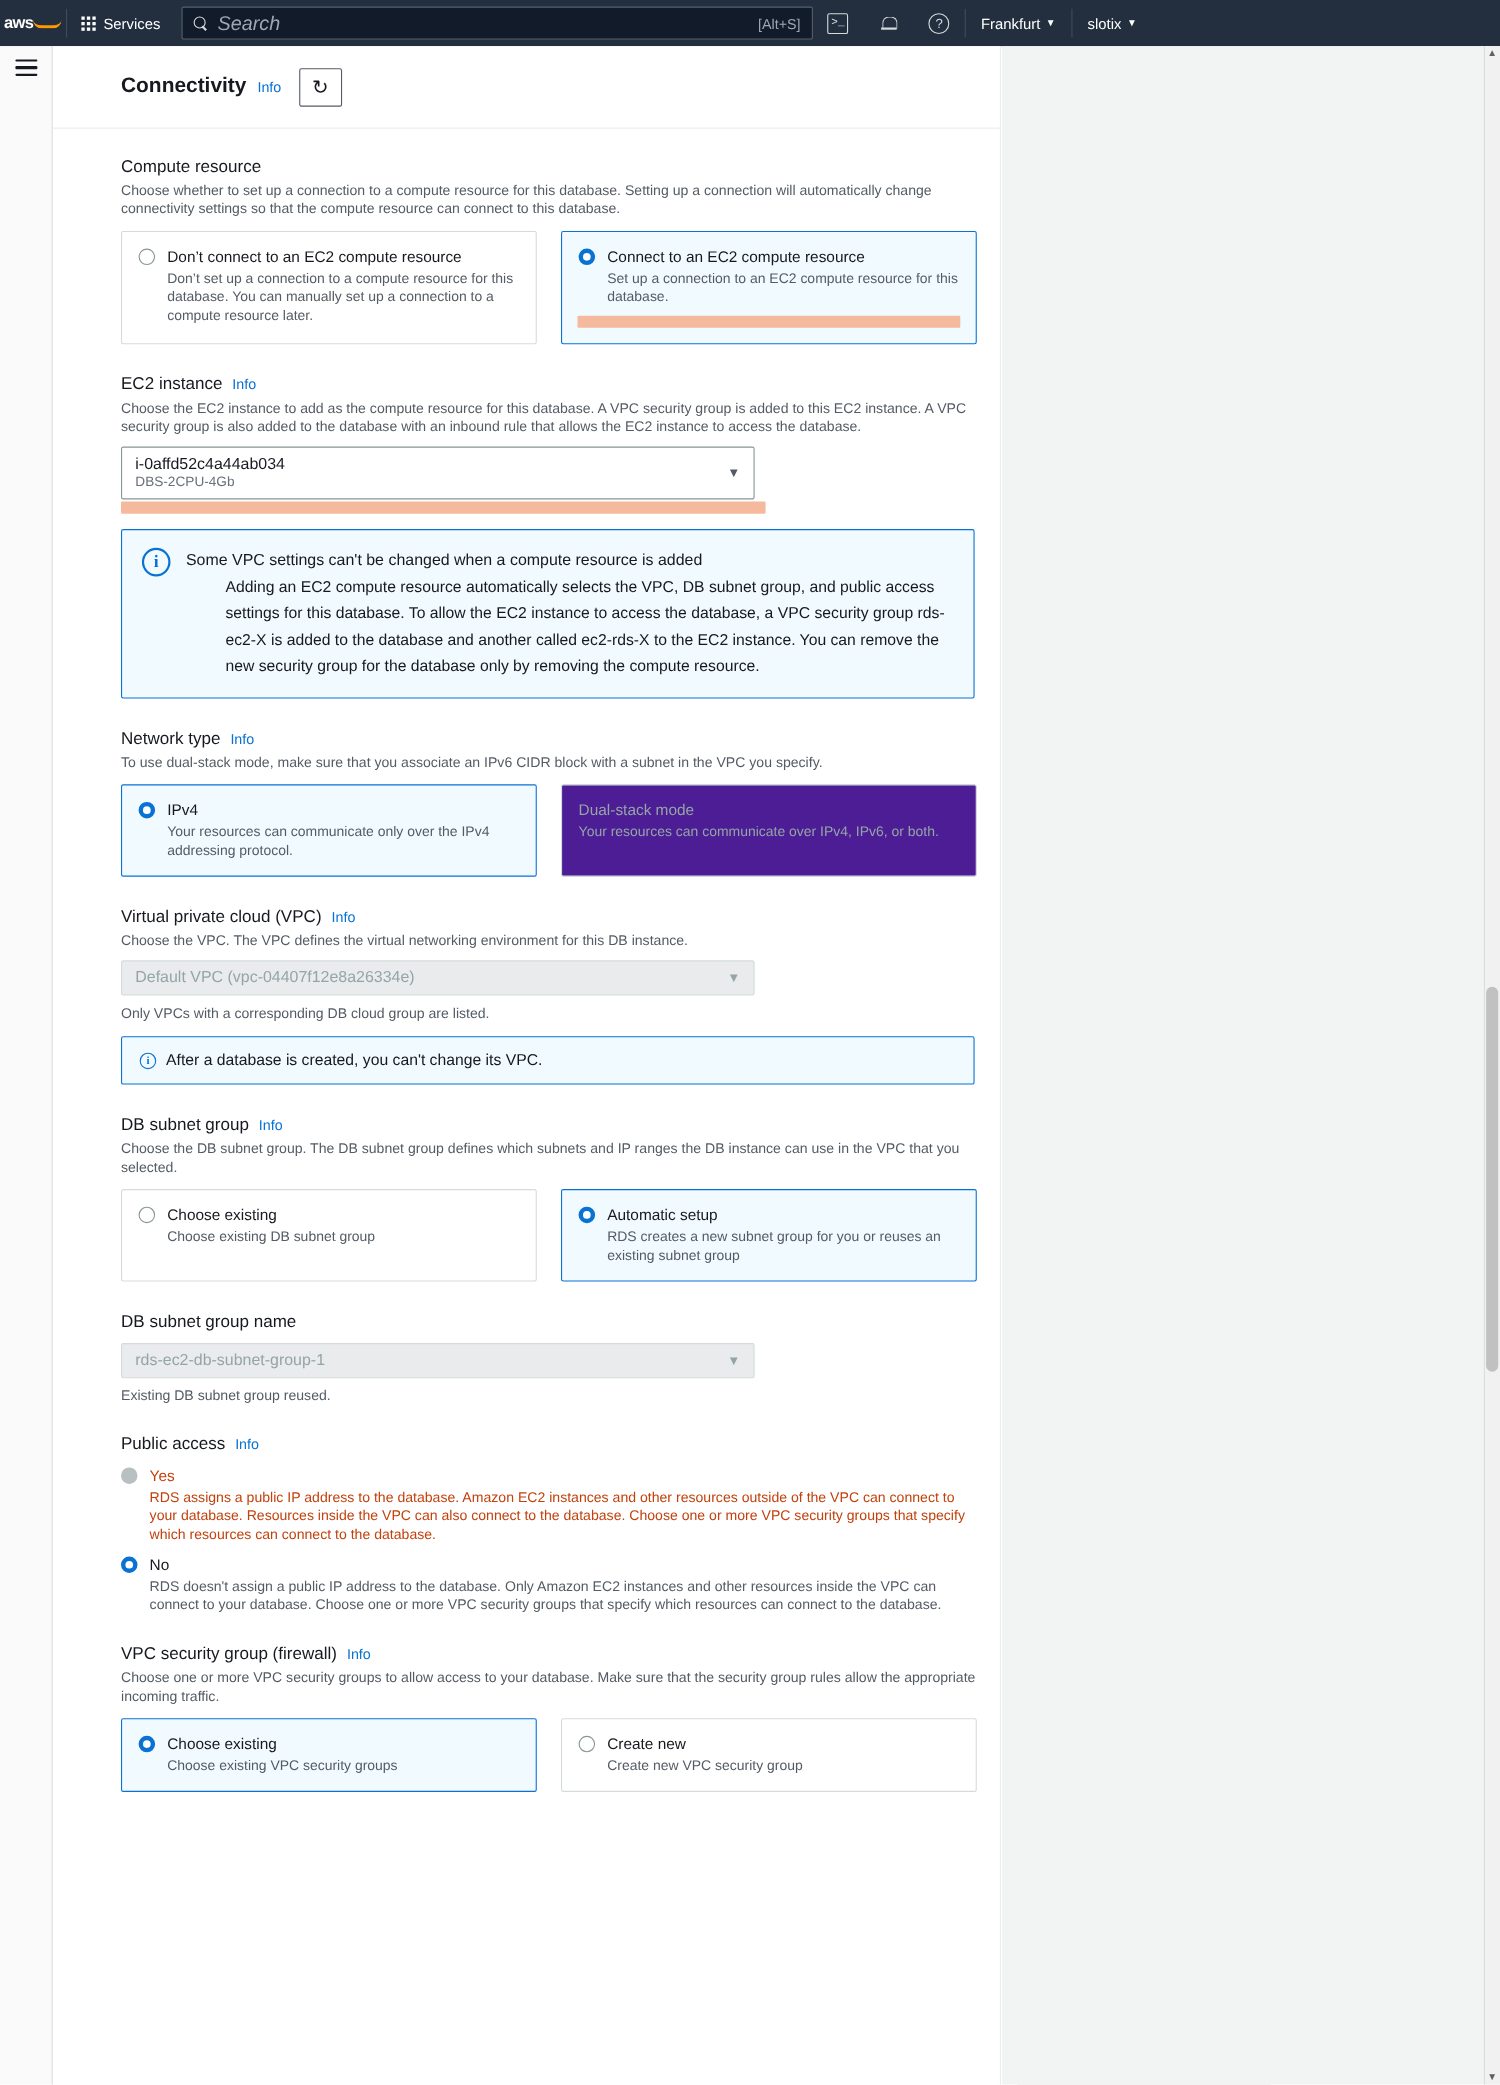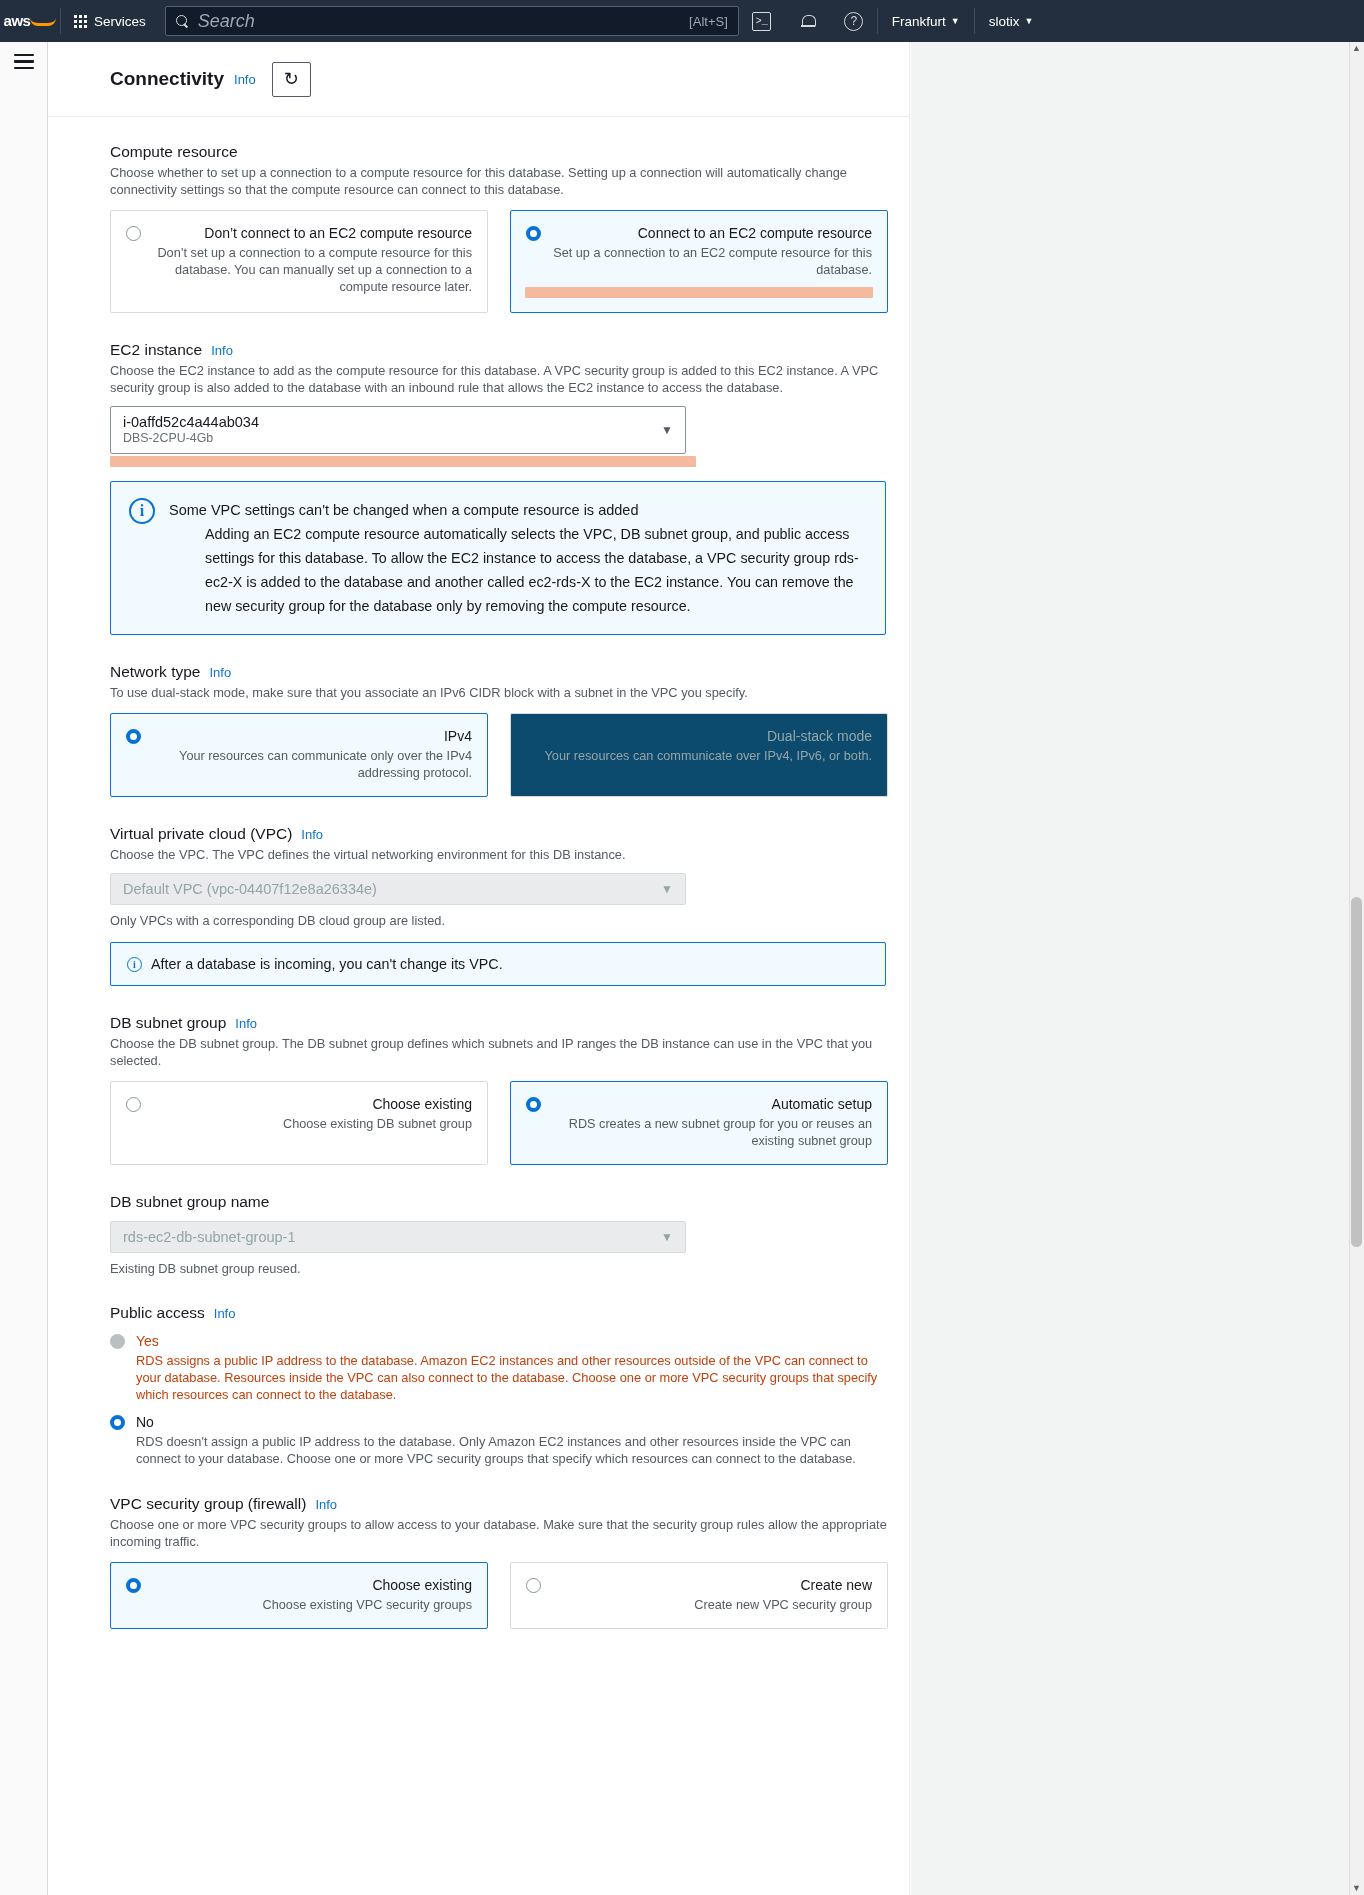--- a/index.html
+++ b/index.html
@@ -144,23 +144,23 @@
   }
   .helper { font-size: 12.8px; color: #545b64; margin-top: 8px; }
 
   
   .tiles { display: flex; gap: 22px; margin-top: 12px; }
   .tile {
     width: 378px; border: 1px solid #d5dbdb; border-radius: 2px;
     background: #fff; padding: 13px 15px 14px 15px; position: relative;
   }
   .tile.sel { border: 1.6px solid #0972d3; background: #f1faff; }
-  .tile.disabled { background: #0c4a6e; border-color: #d5dbdb; }
+  .tile.disabled { background: #4c1d95; border-color: #d5dbdb; }
   .tile-row { display: flex; gap: 11px; }
-  .tile-texts { flex: 1; text-align: right; }
+  .tile-texts { flex: 1; }
   .tile-label { font-size: 14px; color: #16191f; line-height: 18px; }
   .tile.disabled .tile-label { color: #95a5a6; }
   .tile-sub { font-size: 12.7px; color: #545b64; line-height: 17px; margin-top: 3px; }
   .tile.disabled .tile-sub { color: #95a5a6; }
 
   
   .radio {
     width: 15px; height: 15px; border-radius: 50%;
     border: 1.6px solid #879596; background: #fff;
     flex: 0 0 auto; margin-top: 2px;
@@ -405,21 +405,21 @@
       <div class="select disabled">
         <span class="texts">
           <span class="v1">Default VPC (vpc-04407f12e8a26334e)</span>
         </span>
         <span class="arrow">▼</span>
       </div>
       <div class="helper">Only VPCs with a corresponding DB cloud group are listed.</div>
 
       <div class="alert small">
         <span class="ic-info sm">i</span>
-        <span class="alert-oneline">After a database is incoming, you can't change its VPC.</span>
+        <span class="alert-oneline">After a database is created, you can't change its VPC.</span>
       </div>
     </div>
 
     <div class="sec gap-l">
       <div class="sec-title">
         <span>DB subnet group</span>
         <span class="info-link">Info</span>
       </div>
       <div class="sec-desc">Choose the DB subnet group. The DB subnet group defines which subnets and IP ranges the DB instance can use in the VPC that you selected.</div>
       <div class="tiles">

